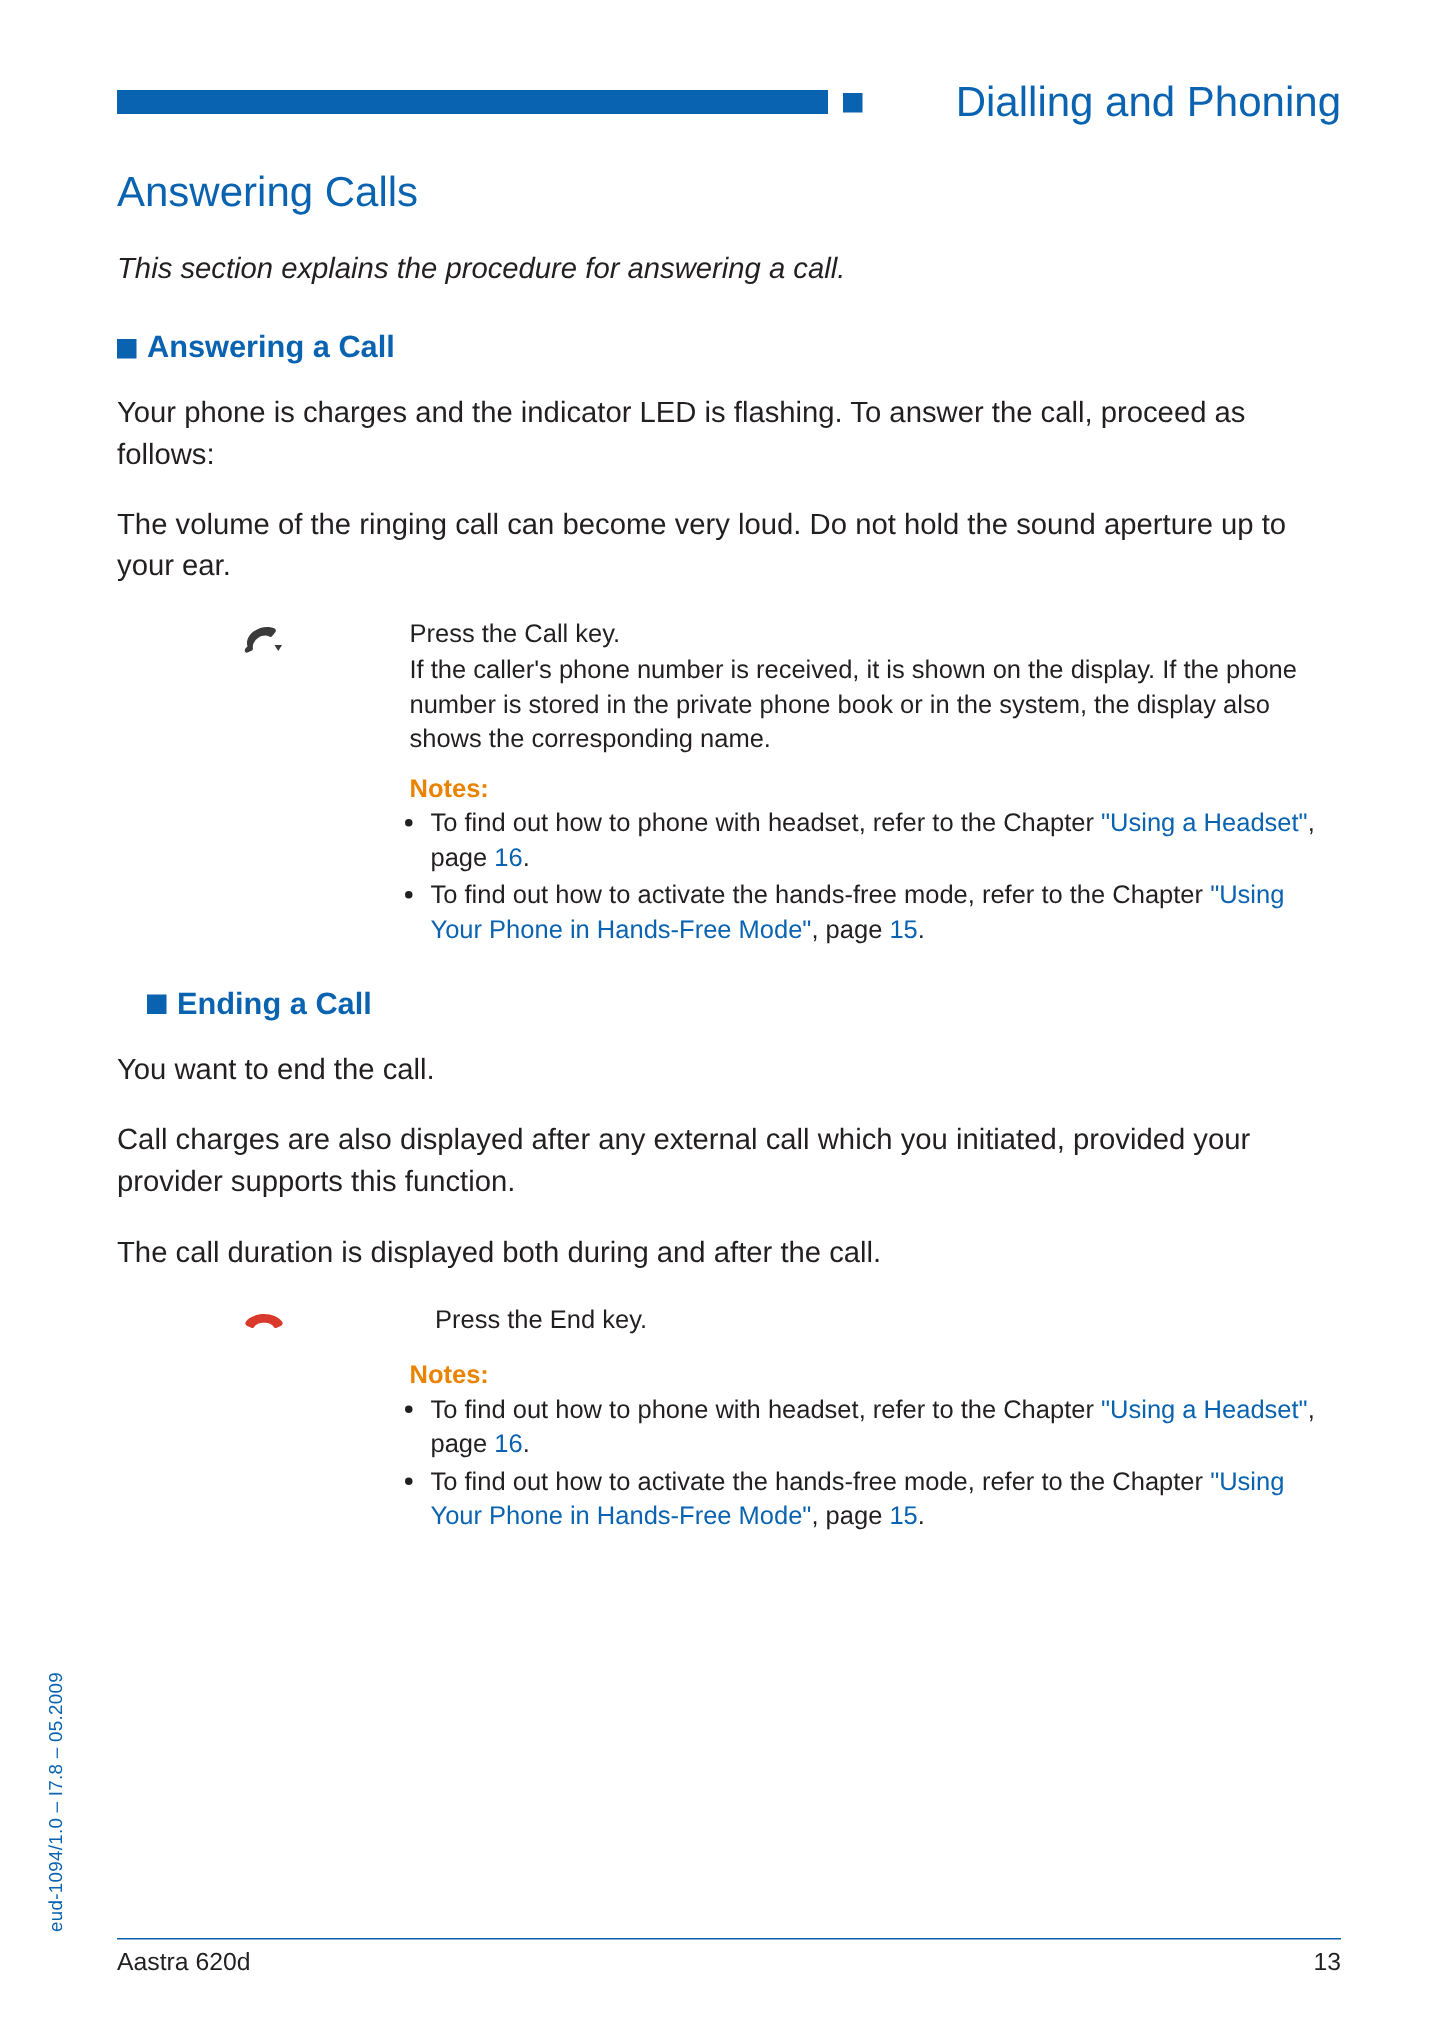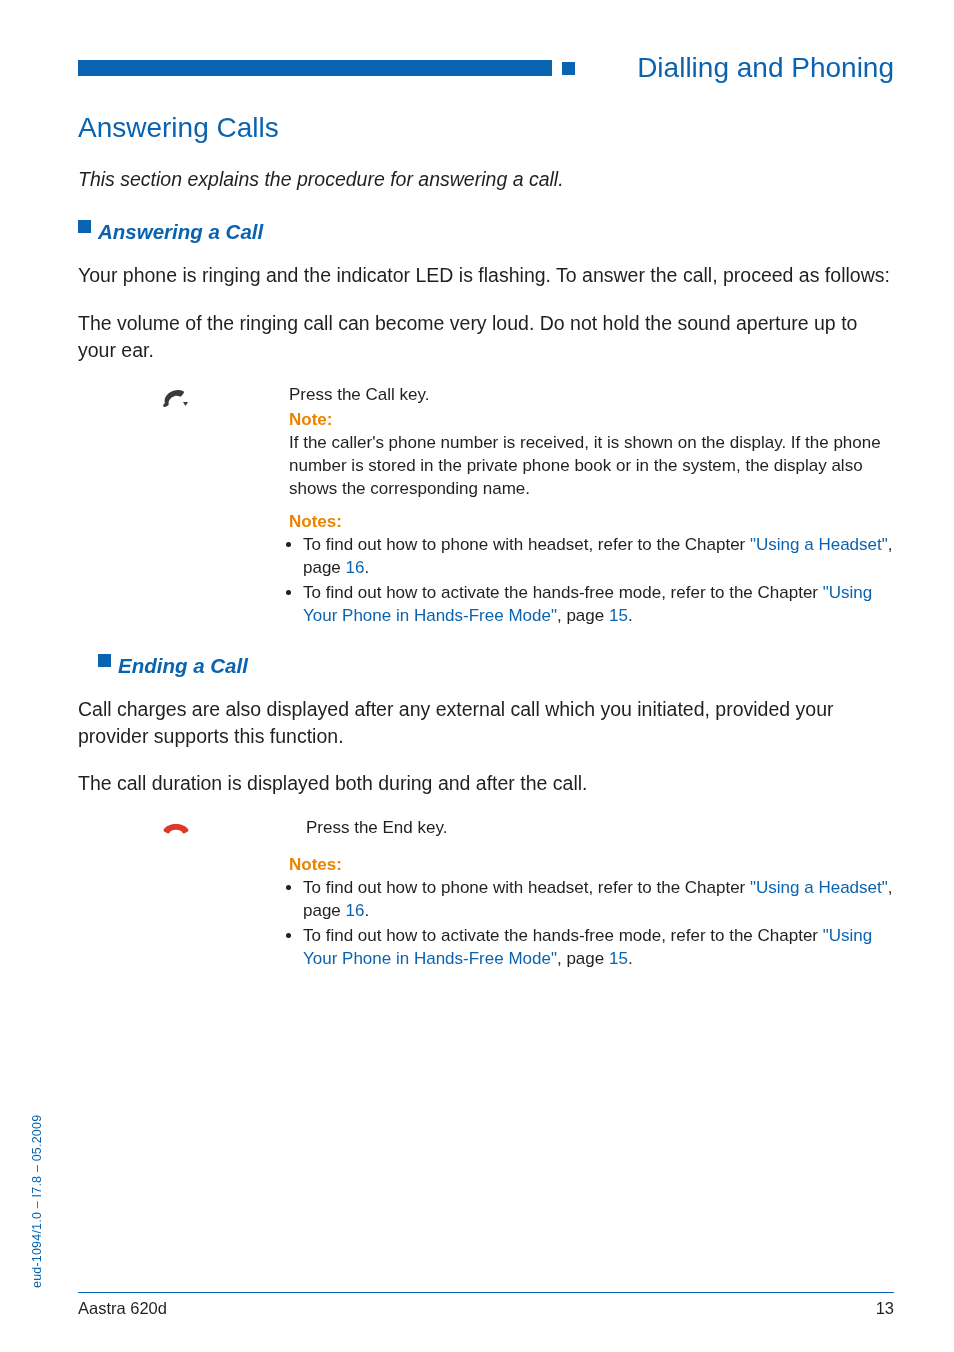--- a/index.html
+++ b/index.html
@@ -49,43 +49,42 @@
     margin: 28px 0 22px 0;
   }
   .intro {
     font-style: italic;
     font-size: 19.5px;
     margin: 0 0 28px 0;
     line-height: 1.35;
   }
   .subheading {
     display: flex;
+    align-items: center;
     margin: 10px 0 18px 0;
-    font-style: italic;
   }
   .sub-square {
     width: 13px;
     height: 13px;
     background: #0a63b0;
     margin-right: 7px;
   }
   .sub-title {
     color: #0a63b0;
     font-size: 20.5px;
     font-weight: 700;
   }
   .body-para {
     font-size: 19.5px;
     line-height: 1.4;
     margin: 0 0 20px 0;
   }
   .instruction-block {
     display: flex;
     margin-bottom: 6px;
-    gap: 16px;
   }
   .icon-col {
     width: 195px;
     flex-shrink: 0;
     display: flex;
     justify-content: center;
     padding-top: 4px;
   }
   .text-col {
     flex: 1;
@@ -153,53 +152,53 @@
 
   <h1>Answering Calls</h1>
 
   <p class="intro">This section explains the procedure for answering a call.</p>
 
   <div class="subheading">
     <div class="sub-square"></div>
     <span class="sub-title">Answering a Call</span>
   </div>
 
-  <p class="body-para">Your phone is ringing and the indicator LED is flashing. To answer the call, proceed as follows:</p>
+  <p class="body-para">Your phone is charges and the indicator LED is flashing. To answer the call, proceed as follows:</p>
   <p class="body-para">The volume of the ringing call can become very loud. Do not hold the sound aperture up to your ear.</p>
 
   <div class="instruction-block">
     <div class="icon-col">
       <span>
         <svg width="30" height="22" viewBox="0 0 30 22">
           <path d="M4 15 C 3 12, 4 8, 8 5 C 12 2, 18 1, 22 3 C 23 3.5, 23.2 4.5, 22.5 5.5 L 20.5 8 C 20 8.6, 19.2 8.8, 18.5 8.4 C 16.5 7.2, 13.5 7.5, 11 9.3 C 8.5 11.1, 7.2 13.8, 7.6 16 C 7.8 16.8, 7.4 17.5, 6.7 17.8 L 4 19 C 3.2 19.3, 2.3 18.8, 2.2 17.8 C 2.1 17, 2.7 16, 4 15 Z" fill="#3a3a3a"></path>
           <polygon points="22,14 27,14 24.5,18" fill="#3a3a3a"></polygon>
         </svg>
       </span>
     </div>
     <div class="text-col">
       <p class="instr-para">Press the Call key.</p>
-      <p class="note-label">Note:</p>
       <p class="note-text">If the caller's phone number is received, it is shown on the display. If the phone number is stored in the private phone book or in the system, the display also shows the corresponding name.</p>
       <p class="note-label">Notes:</p>
       <ul class="notes-list">
         <li>
           <span>To find out how to phone with headset, refer to the Chapter </span><span class="link">"Using a Headset"</span><span>, page </span><span class="link">16</span><span>.</span>
         </li>
         <li>
           <span>To find out how to activate the hands-free mode, refer to the Chapter </span><span class="link">"Using Your Phone in Hands-Free Mode"</span><span>, page </span><span class="link">15</span><span>.</span>
         </li>
       </ul>
     </div>
   </div>
 
   <div class="subheading" style="margin-top:24px;padding-left:20px;">
     <div class="sub-square"></div>
     <span class="sub-title">Ending a Call</span>
   </div>
 
+  <p class="body-para">You want to end the call.</p>
   <p class="body-para">Call charges are also displayed after any external call which you initiated, provided your provider supports this function.</p>
   <p class="body-para">The call duration is displayed both during and after the call.</p>
 
   <div class="instruction-block">
     <div class="icon-col">
       <span>
         <svg width="30" height="18" viewBox="0 0 30 18">
           <path d="M3 8 C 5 5, 10 3, 15 3 C 20 3, 25 5, 27 8 C 27.8 9, 27.5 10.3, 26.5 10.8 L 23.5 12.2 C 22.7 12.6, 21.8 12.3, 21.4 11.5 C 20.5 9.8, 18 8.8, 15 8.8 C 12 8.8, 9.5 9.8, 8.6 11.5 C 8.2 12.3, 7.3 12.6, 6.5 12.2 L 3.5 10.8 C 2.5 10.3, 2.2 9, 3 8 Z" fill="#d93a2b"></path>
         </svg>
       </span>

